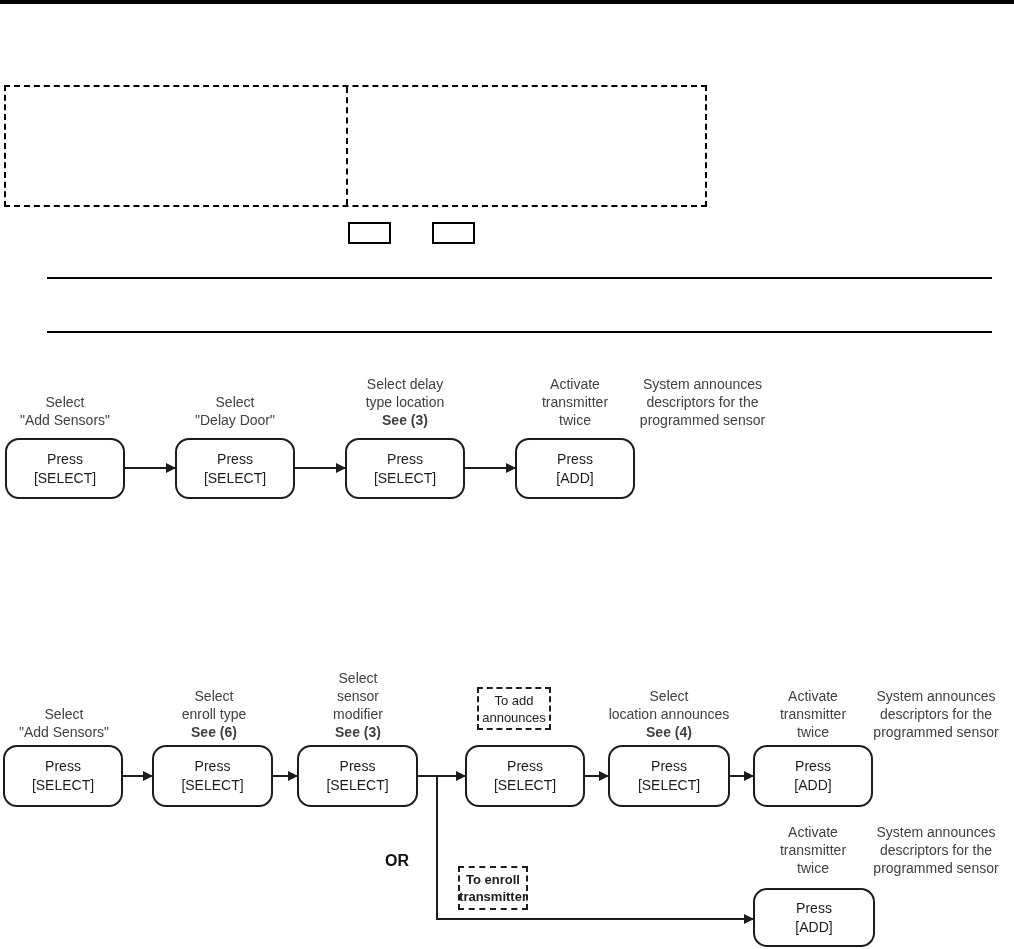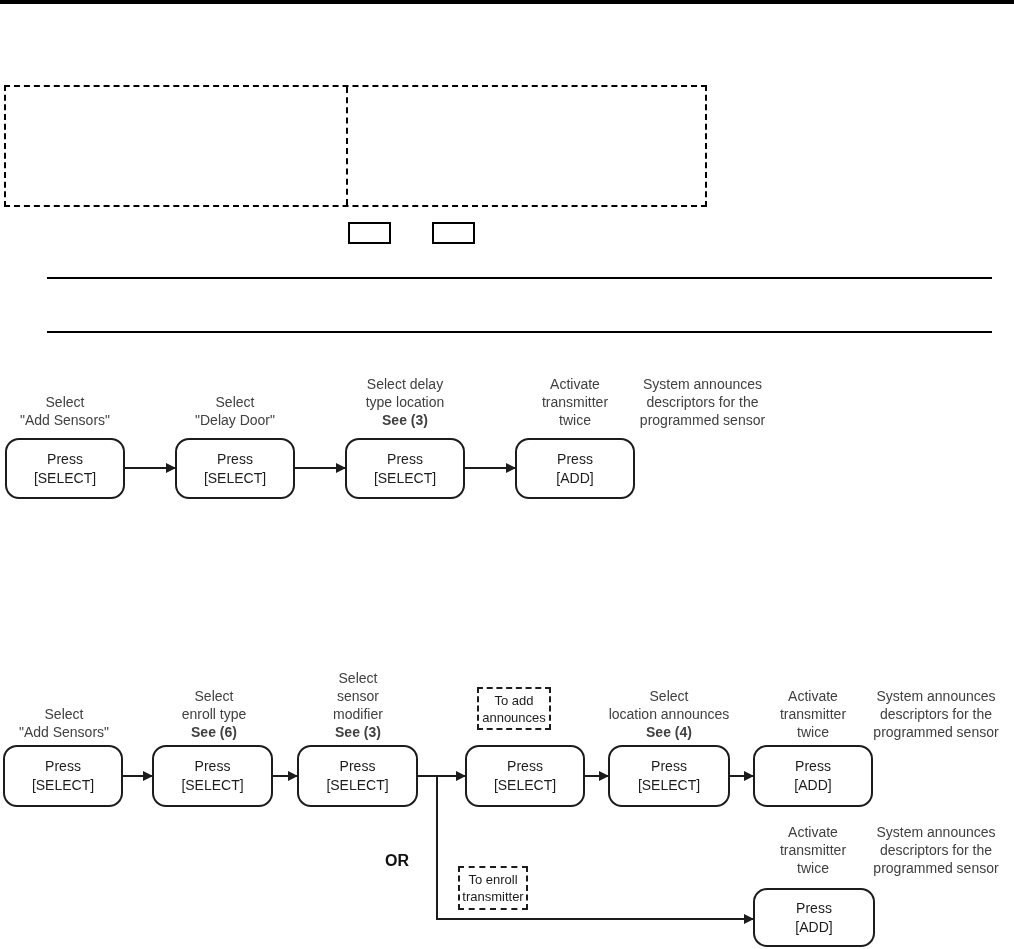--- a/index.html
+++ b/index.html
@@ -184,21 +184,21 @@
       <span>[SELECT]</span>
     </div>
     <div class="conn arrow" style="left:730px; top:775px; width:23px;"></div>
     <div class="node" style="left:753px; top:745px; width:120px;">
       <span>Press</span>
       <span>[ADD]</span>
     </div>
 
     <div class="vline" style="left:436px; top:776px; height:144px;"></div>
     <div class="or" style="left:375px; top:836px; width:44px;margin-top:16px;">OR</div>
-    <div class="dashed-note" style="left:424px; top:866px; width:70px; height:44px;">
+    <div class="dashed-note" style="left:424px; top:866px; width:70px; height:44px;font-weight:bold;">
       <div>To enroll</div>
       <div>transmitter</div>
     </div>
     <div class="lbl" style="left:748px; top:823px; width:130px;">
       <div>Activate</div>
       <div>transmitter</div>
       <div>twice</div>
     </div>
     <div class="lbl" style="left:858px; top:823px; width:156px;">
       <div>System announces</div>

